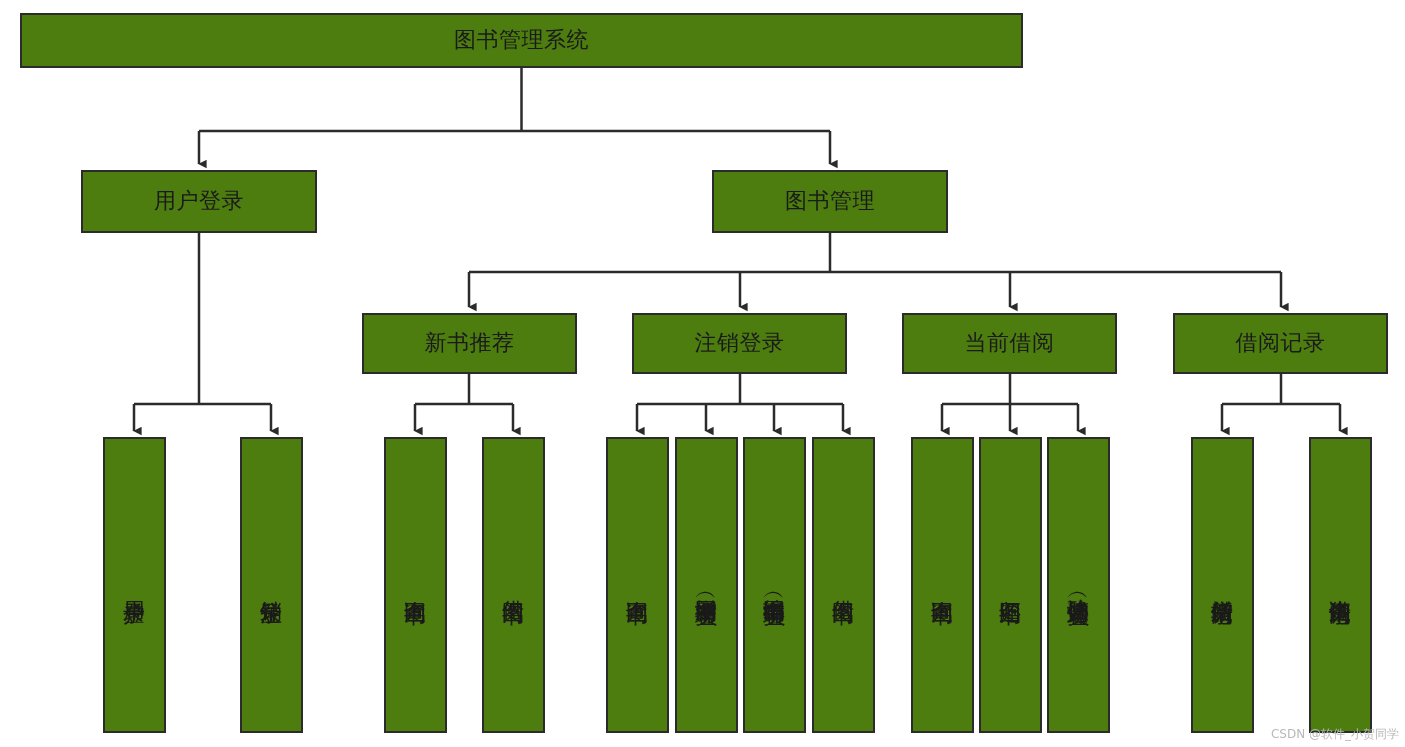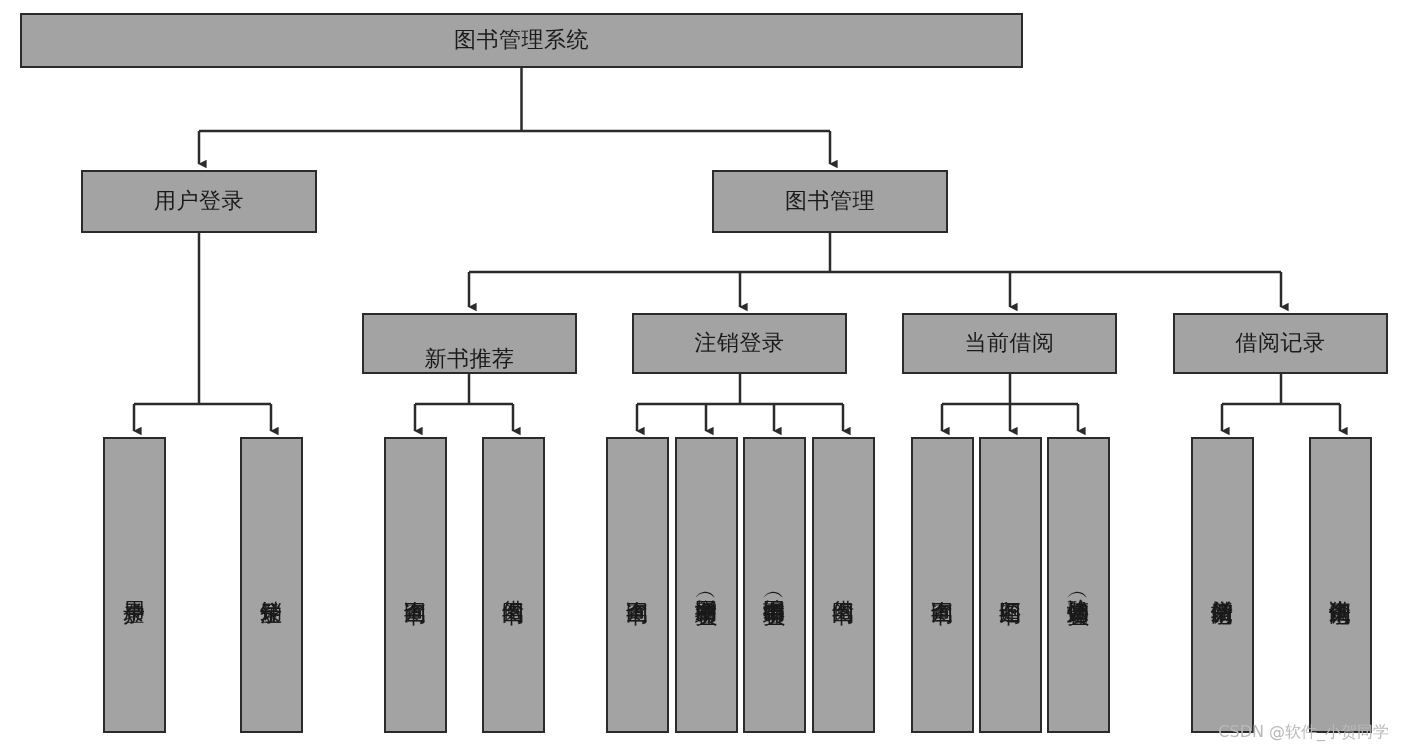--- a/index.html
+++ b/index.html
@@ -24,21 +24,21 @@
     left: 0;
     top: 0;
     width: 1405px;
     height: 747px;
     pointer-events: none;
   }
   .node {
     position: absolute;
     box-sizing: border-box;
     border: 2.5px solid #2b2b2b;
-    background: #a3a3a3;
+    background: #4d7c0f;
     display: flex;
     align-items: center;
     justify-content: center;
     color: #1a1a1a;
   }
   .node-label {
     display: block;
     line-height: 1.12;
     letter-spacing: 0.5px;
   }
@@ -56,23 +56,23 @@
     writing-mode: vertical-rl;
     text-orientation: upright;
     font-size: 22px;
     line-height: 1.05;
     letter-spacing: 1px;
     white-space: nowrap;
     max-height: 100%;
   }
   #watermark {
     position: absolute;
-    right: 16px;
+    right: 6px;
     bottom: 4px;
-    font-size: 16px;
+    font-size: 12px;
     color: #b9b9b9;
     font-family: "DejaVu Sans", "Liberation Sans", sans-serif;
     white-space: nowrap;
     pointer-events: none;
     margin-left: 20px;
   }
 </style>
 </head>
 <body>
 
@@ -136,21 +136,21 @@
     <span class="node-label">图书管理系统</span>
   </div>
 
   <div class="node horiz" style="left:81px; top:170px; width:236px; height:63px;">
     <span class="node-label">用户登录</span>
   </div>
   <div class="node horiz" style="left:712px; top:170px; width:236px; height:63px;">
     <span class="node-label">图书管理</span>
   </div>
 
-  <div class="node horiz" style="left:362px; top:313px; width:215px; height:61px;align-items:flex-end;">
+  <div class="node horiz" style="left:362px; top:313px; width:215px; height:61px;">
     <span class="node-label">新书推荐</span>
   </div>
   <div class="node horiz" style="left:632px; top:313px; width:215px; height:61px;">
     <span class="node-label">注销登录</span>
   </div>
   <div class="node horiz" style="left:902px; top:313px; width:215px; height:61px;justify-content:center;">
     <span class="node-label">当前借阅</span>
   </div>
   <div class="node horiz" style="left:1173px; top:313px; width:215px; height:61px;align-items:center;">
     <span class="node-label">借阅记录</span>

